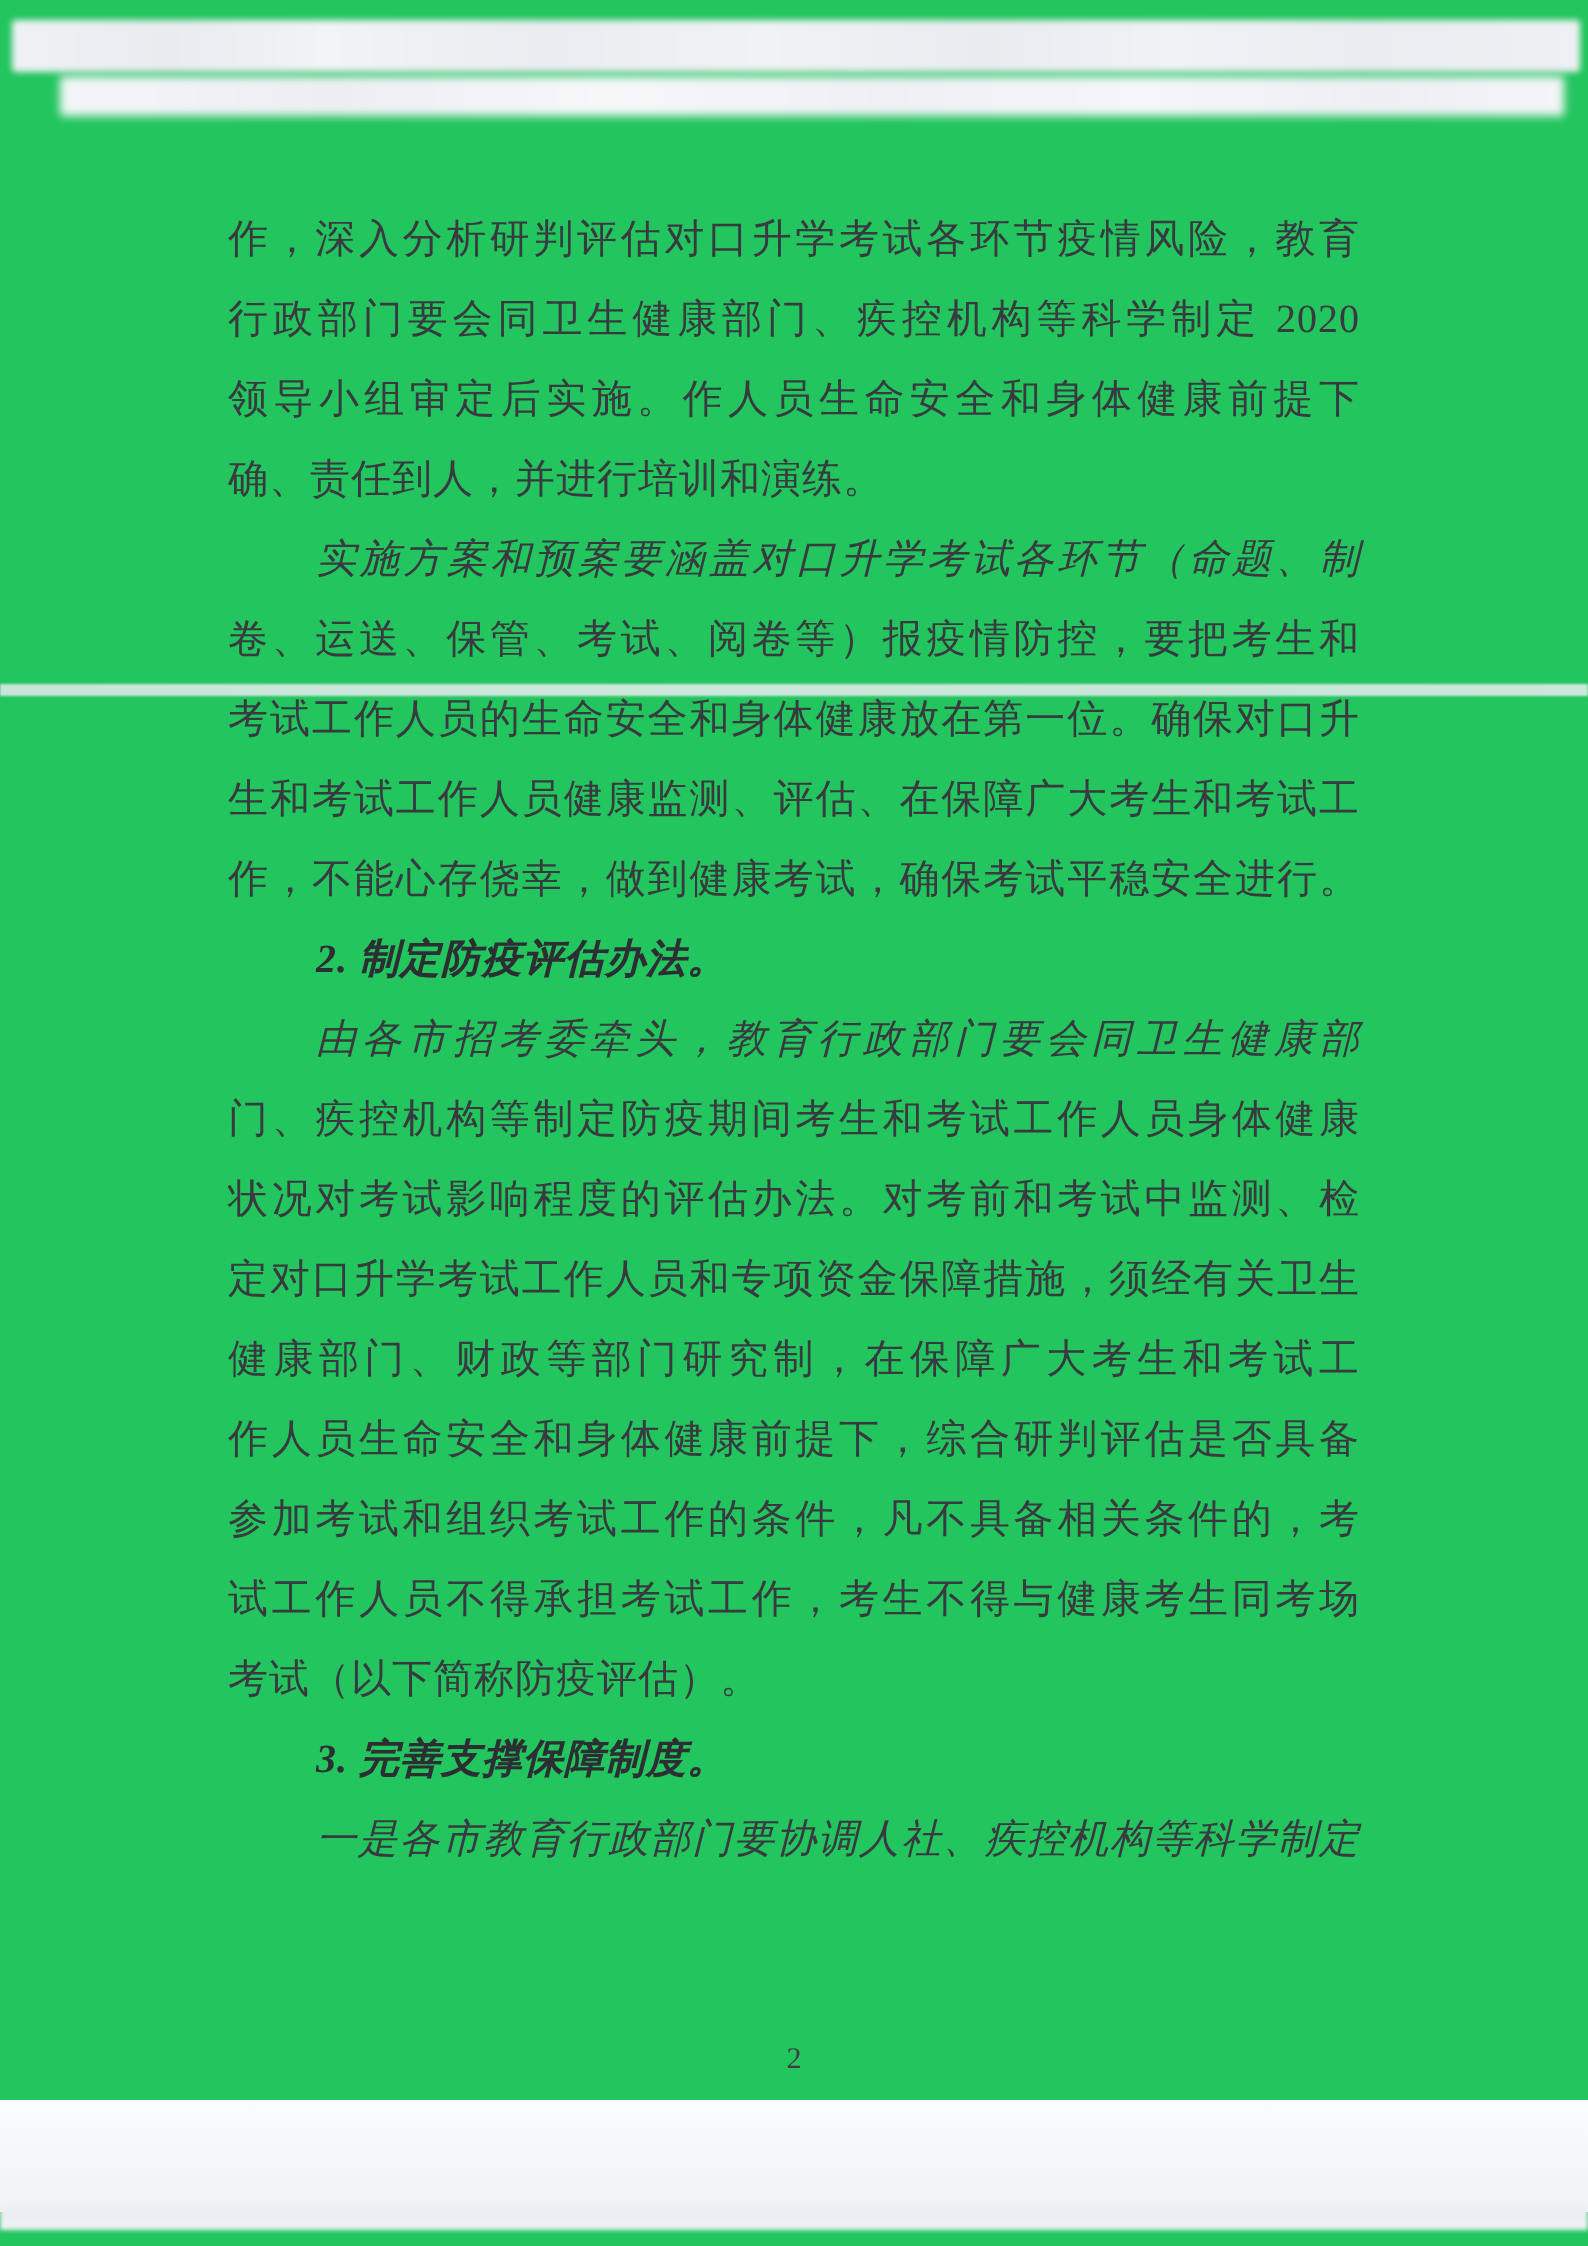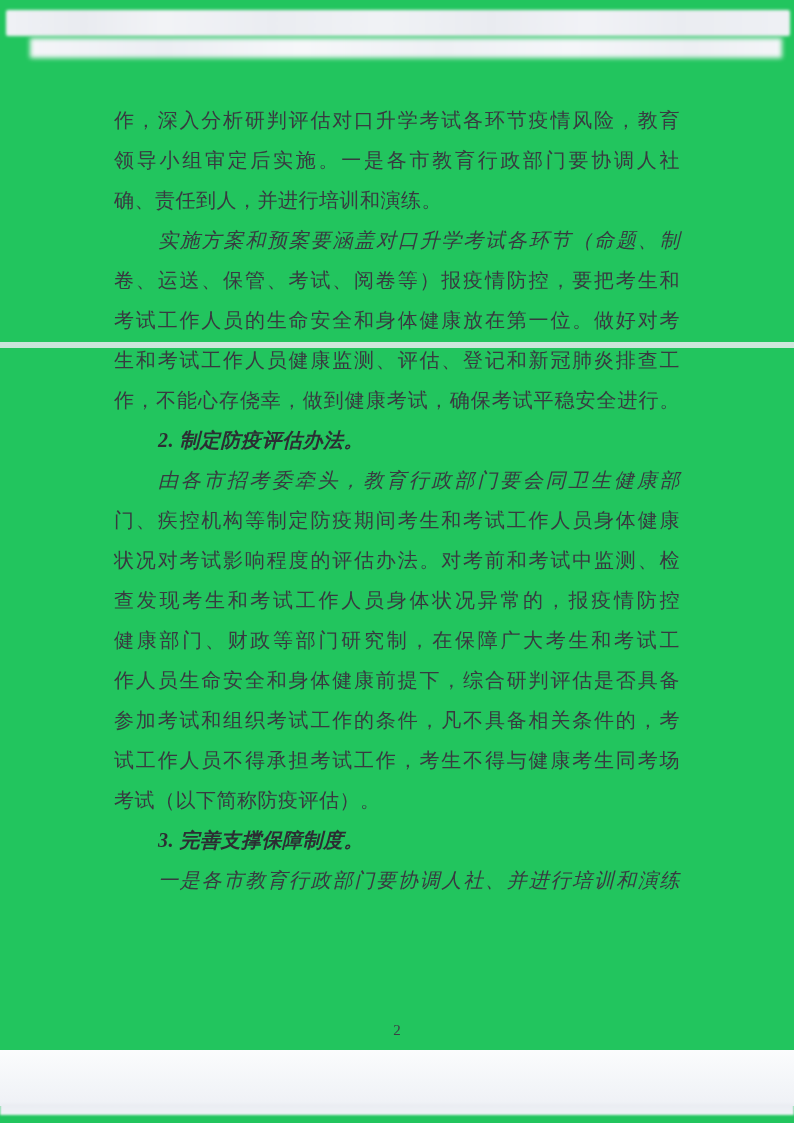--- a/index.html
+++ b/index.html
@@ -95,36 +95,37 @@
 <div class="page">
 
   <div class="band-top-1"></div>
   <div class="band-top-2"></div>
   <div class="stripe-mid"></div>
   <div class="band-bottom"></div>
   <div class="band-bottom-edge"></div>
 
   <main class="text-block">
     <div class="line">作，深入分析研判评估对口升学考试各环节疫情风险，教育</div>
-    <div class="line">领导小组审定后实施。一是各市教育行政部门要协调人社</div>
+    <div class="line">行政部门要会同卫生健康部门、疾控机构等科学制定 2020</div>
+    <div class="line">领导小组审定后实施。作人员生命安全和身体健康前提下</div>
     <div class="line end">确、责任到人，并进行培训和演练。</div>
     <div class="line indent">实施方案和预案要涵盖对口升学考试各环节（命题、制</div>
     <div class="line">卷、运送、保管、考试、阅卷等）报疫情防控，要把考生和</div>
-    <div class="line">考试工作人员的生命安全和身体健康放在第一位。做好对考</div>
-    <div class="line">生和考试工作人员健康监测、评估、登记和新冠肺炎排查工</div>
+    <div class="line">考试工作人员的生命安全和身体健康放在第一位。确保对口升</div>
+    <div class="line">生和考试工作人员健康监测、评估、在保障广大考生和考试工</div>
     <div class="line">作，不能心存侥幸，做到健康考试，确保考试平稳安全进行。</div>
     <div class="line indent bold end">2. 制定防疫评估办法。</div>
     <div class="line indent">由各市招考委牵头，教育行政部门要会同卫生健康部</div>
     <div class="line">门、疾控机构等制定防疫期间考生和考试工作人员身体健康</div>
     <div class="line">状况对考试影响程度的评估办法。对考前和考试中监测、检</div>
-    <div class="line">查发现考生和考试工作人员身体状况异常的，报疫情防控</div>
+    <div class="line">定对口升学考试工作人员和专项资金保障措施，须经有关卫生</div>
     <div class="line">健康部门、财政等部门研究制，在保障广大考生和考试工</div>
     <div class="line">作人员生命安全和身体健康前提下，综合研判评估是否具备</div>
     <div class="line">参加考试和组织考试工作的条件，凡不具备相关条件的，考</div>
     <div class="line">试工作人员不得承担考试工作，考生不得与健康考生同考场</div>
     <div class="line end">考试（以下简称防疫评估）。</div>
     <div class="line indent bold end">3. 完善支撑保障制度。</div>
-    <div class="line indent">一是各市教育行政部门要协调人社、并进行培训和演练</div>
+    <div class="line indent">一是各市教育行政部门要协调人社、疾控机构等科学制定</div>
   </main>
 
   <div class="page-number">2</div>
 
 </div>
 
 </body></html>

